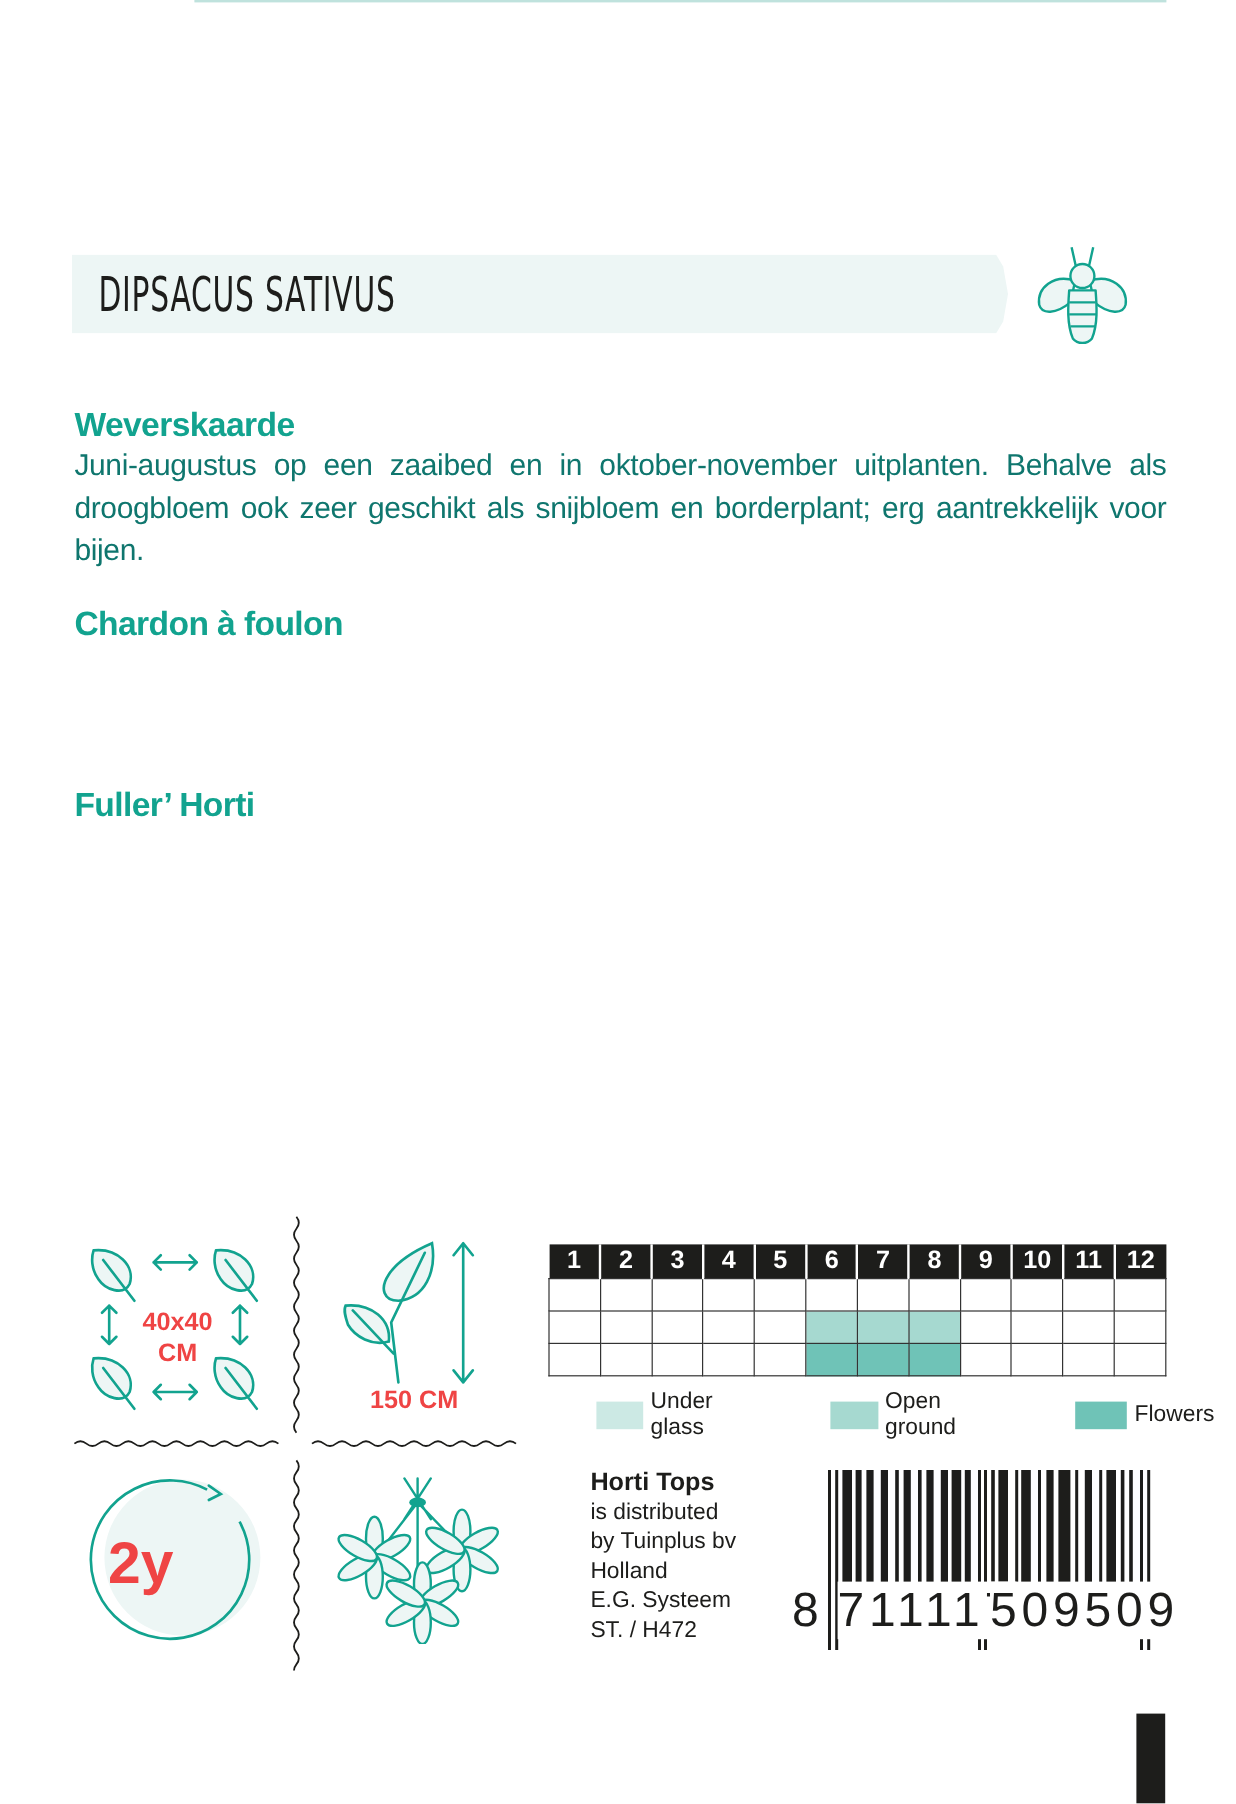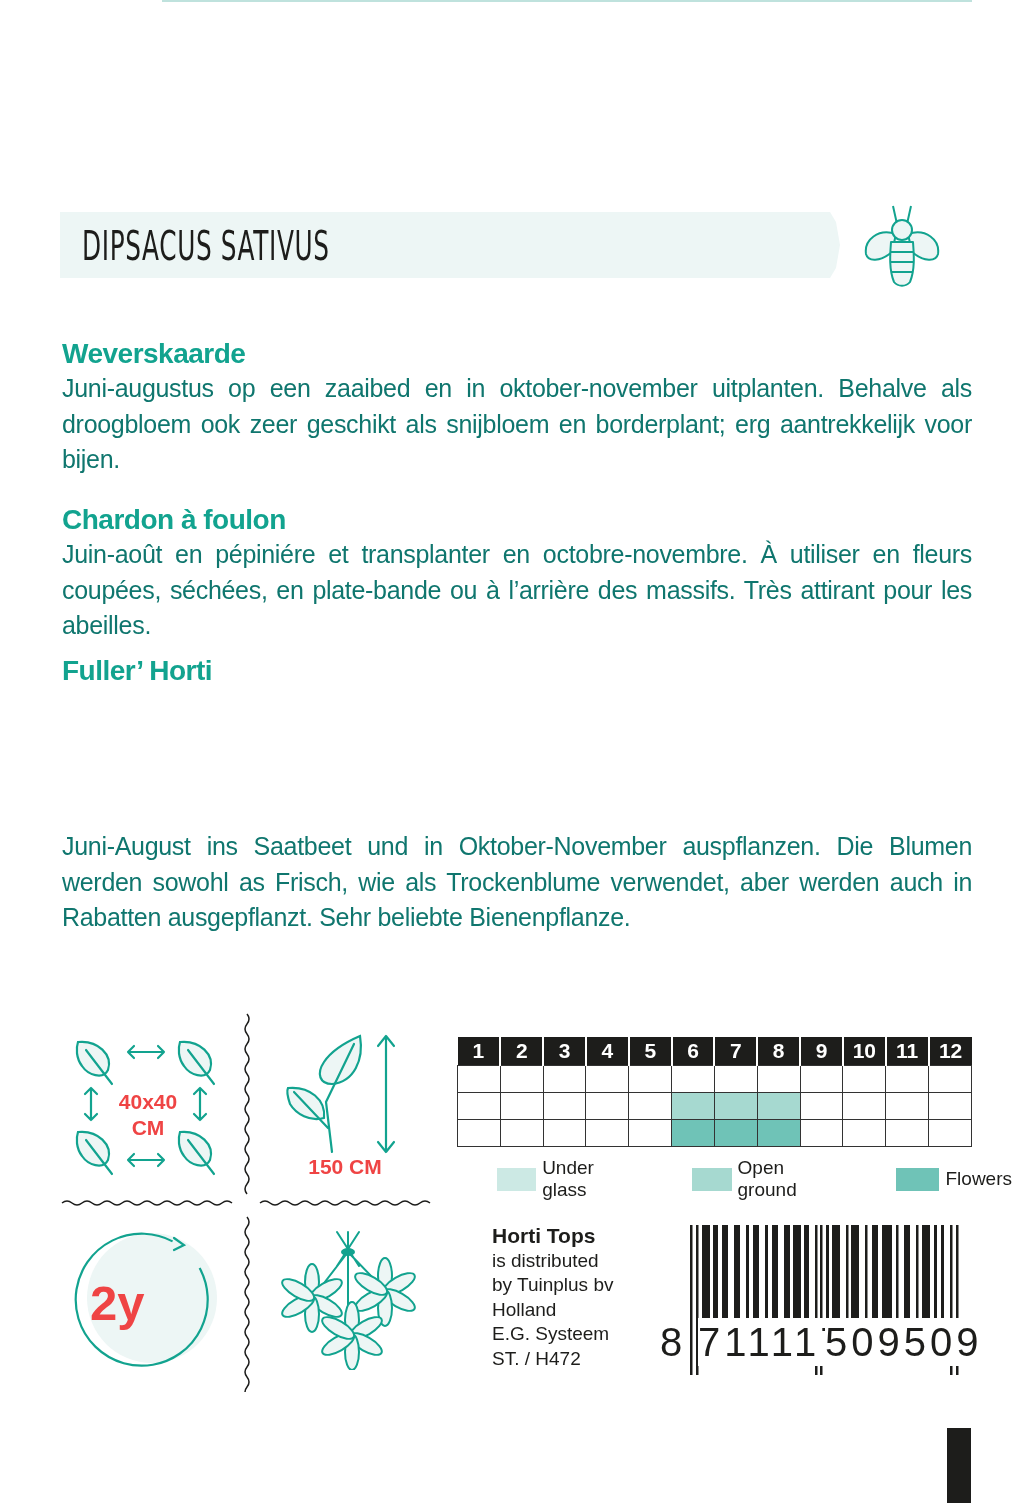--- a/index.html
+++ b/index.html
@@ -82,27 +82,25 @@
     <path d="M33 52 H55 M33 62 H56 M34 72 H55" fill="none"></path>
   </g>
 </svg>
 
 <div class="section" style="top:304px;margin-top:33px;">
   <h2>Weverskaarde</h2>
   <p>Juni-augustus op een zaaibed en in oktober-november uitplanten. Behalve als droogbloem  ook zeer geschikt als snijbloem en borderplant; erg aantrekkelijk voor bijen.</p>
 </div>
 <div class="section" style="top:503px;">
   <h2>Chardon à foulon</h2>
-  <p>Juin-août en pépiniére et transplanter en octobre-novembre. À utiliser en fleurs coupées, séchées, en plate-bande ou à l’arrière des massifs. Très attirant pour les abeilles.</p>
 </div>
 <div class="section" style="top:654px;">
   <h2>Fuller’ Horti</h2>
 </div>
 <div class="section" style="top:829px;">
-  <p>Juni-August ins Saatbeet und in Oktober-November auspflanzen. Die Blumen werden sowohl as Frisch, wie als Trockenblume verwendet, aber werden auch in Rabatten ausgepflanzt. Sehr beliebte Bienenpflanze.</p>
 </div>
 
 <svg style="position:absolute;left:240px;top:1012px;" width="14" height="380">
   <path d="M7 2 q4 5 0 10 t0 10 t0 10 t0 10 t0 10 t0 10 t0 10 t0 10 t0 10 t0 10 t0 10 t0 10 t0 10 t0 10 t0 10 t0 10 t0 10 t0 10" fill="none" stroke="#1d1d1b" stroke-width="1.5"></path>
   <path d="M7 205 q4 5 0 10 t0 10 t0 10 t0 10 t0 10 t0 10 t0 10 t0 10 t0 10 t0 10 t0 10 t0 10 t0 10 t0 10 t0 10 t0 10 t0 10 t0 10" fill="none" stroke="#1d1d1b" stroke-width="1.5"></path>
 </svg>
 <svg style="position:absolute;left:60px;top:1197px;" width="380" height="12">
   <path d="M2 6 q5 -4 10 0 t10 0 t10 0 t10 0 t10 0 t10 0 t10 0 t10 0 t10 0 t10 0 t10 0 t10 0 t10 0 t10 0 t10 0 t10 0 t10 0" fill="none" stroke="#1d1d1b" stroke-width="1.5"></path>
   <path d="M200 6 q5 -4 10 0 t10 0 t10 0 t10 0 t10 0 t10 0 t10 0 t10 0 t10 0 t10 0 t10 0 t10 0 t10 0 t10 0 t10 0 t10 0 t10 0" fill="none" stroke="#1d1d1b" stroke-width="1.5"></path>
 </svg>

